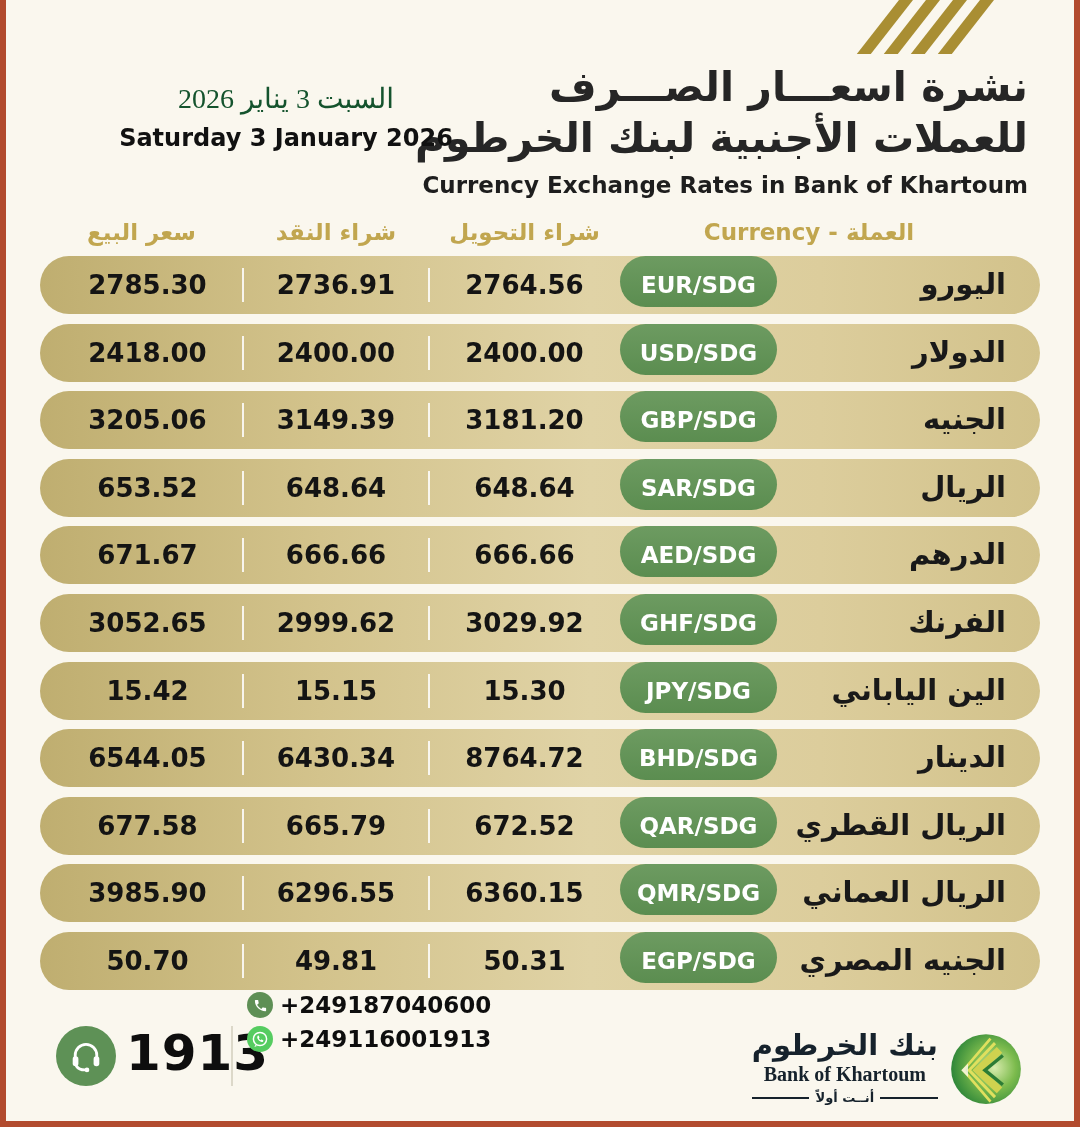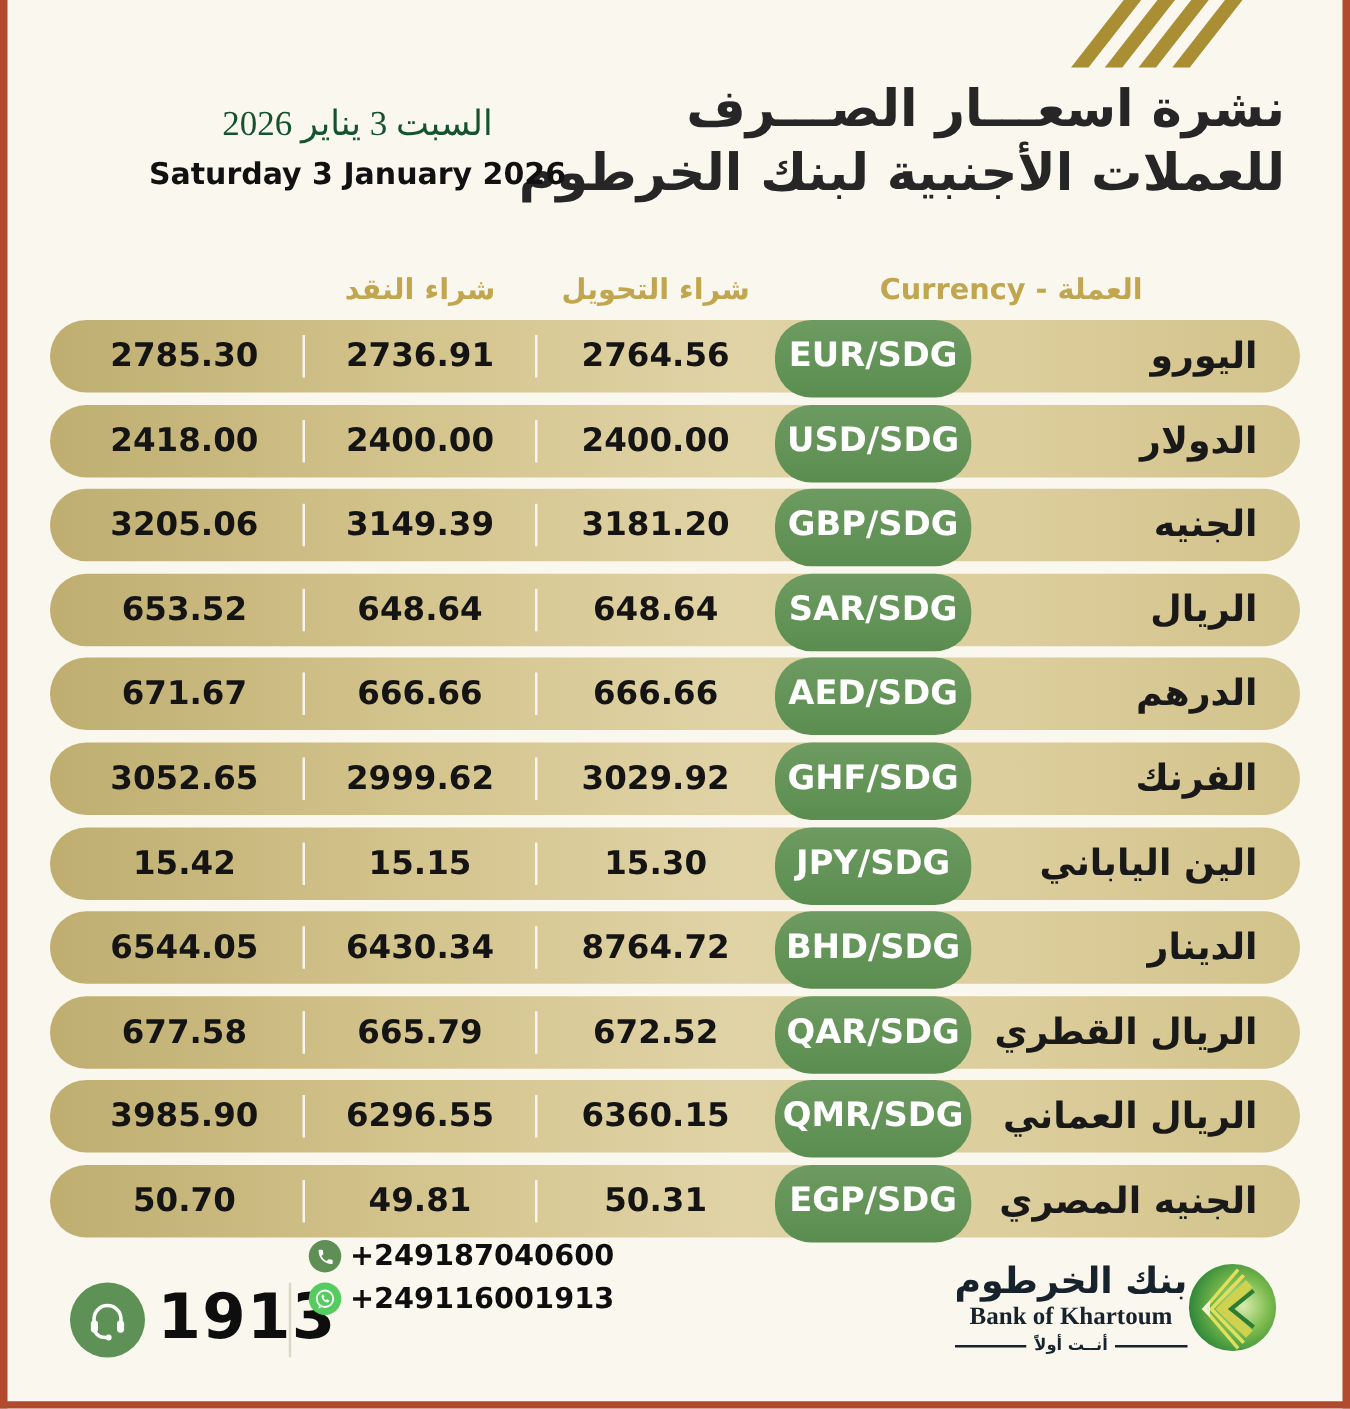--- a/index.html
+++ b/index.html
@@ -47,41 +47,41 @@
   .row{position:relative;height:58px;margin-bottom:9.6px;border-radius:29px;
        background:linear-gradient(90deg,#bfae70 0%,#d3c38c 28%,#e0d3a6 55%,#dccd9c 78%,#d2c28b 100%);}
   .cell{position:absolute;top:0;height:74px;line-height:58px;text-align:center;
         font-size:26px;font-weight:bold;color:#141414;}
   .c-sell{left:0;width:203px;padding-left:12px;box-sizing:border-box;}
   .c-cash{left:203px;width:186px;}
   .c-transfer{left:389px;width:191px;}
   .vdiv{position:absolute;top:12px;width:2px;height:34px;background:rgba(255,255,255,.85);}
   .vdiv.d1{left:202px;}
   .vdiv.d2{left:388px;}
-  .badge{position:absolute;left:580px;top:0;width:157px;height:62px;border-radius:29px;
+  .badge{position:absolute;left:580px;top:0;width:157px;height:51px;border-radius:29px;
          background:linear-gradient(180deg,#6d9b61,#5b8d50);
-         color:#fff;font-size:27px;font-weight:bold;text-align:center;line-height:58px;}
+         color:#fff;font-size:23px;font-weight:bold;text-align:center;line-height:58px;}
   .cname{position:absolute;left:745px;right:34px;top:0;height:58px;line-height:57px;
          text-align:right;direction:rtl;font-size:29px;font-weight:bold;color:#191919;}
 
   
   .hotline-icon{position:absolute;left:56px;top:1026px;width:60px;height:60px;border-radius:50%;
                 background:#5e9156;display:flex;align-items:center;justify-content:center;}
   .hotline-number{position:absolute;left:126px;top:1024px;font-size:50px;font-weight:bold;
                   color:#0e0e0e;letter-spacing:1px;}
   .footer-divider{position:absolute;left:231px;top:1026px;width:2px;height:60px;background:#dcd8c9;}
   .phones{position:absolute;left:247px;top:992px;display:flex;flex-direction:column;gap:8px;}
   .phone-row{display:flex;align-items:center;gap:7px;}
   .icon-circle{width:26px;height:26px;border-radius:50%;display:flex;align-items:center;
                justify-content:center;flex:none;}
   .icon-circle.phone{background:#5e8f55;}
   .icon-circle.whatsapp{background:#55cc60;}
   .phone-number{font-size:23px;font-weight:bold;color:#0e0e0e;}
 
-  .logo{position:absolute;right:58px;top:1010px;display:flex;align-items:flex-start;}
+  .logo{position:absolute;right:58px;top:1031px;display:flex;align-items:flex-end;gap:12px;}
   .logo-text{text-align:center;color:#16222c;}
   .logo-ar{font-size:29px;font-weight:bold;direction:rtl;line-height:1;}
   .logo-en{font-family:"Liberation Serif",serif;font-weight:bold;font-size:20px;margin-top:3px;}
   .logo-tagline{display:flex;align-items:center;gap:6px;margin-top:4px;font-size:13px;
                 font-weight:bold;direction:rtl;}
   .tag-dash{height:2px;background:#16222c;flex:1;min-width:26px;}
 </style>
 </head>
 <body>
 
@@ -90,28 +90,30 @@
   <div class="stripes">
     <div class="stripe"></div>
     <div class="stripe"></div>
     <div class="stripe"></div>
     <div class="stripe"></div>
   </div>
 
   <div class="title-block">
     <div class="title-ar">نشرة اسعـــار الصـــرف</div>
     <div class="title-ar">للعملات الأجنبية لبنك الخرطوم</div>
+    <div class="title-en">Currency Exchange Rates in Bank of Khartoum</div>
   </div>
 
   <div class="date-block">
     <div class="date-ar">السبت 3 يناير 2026</div>
     <div class="date-en">Saturday 3 January 2026</div>
   </div>
 
   <div class="thead">
+    <div class="hcell h-sell">سعر البيع</div>
     <div class="hcell h-cash">شراء النقد</div>
     <div class="hcell h-transfer">شراء التحويل</div>
     <div class="hcell h-currency">العملة - Currency</div>
   </div>
 
   <div class="rows">
     <div class="row">
       <div class="cell c-sell">2785.30</div>
       <div class="vdiv d1"></div>
       <div class="cell c-cash">2736.91</div>

